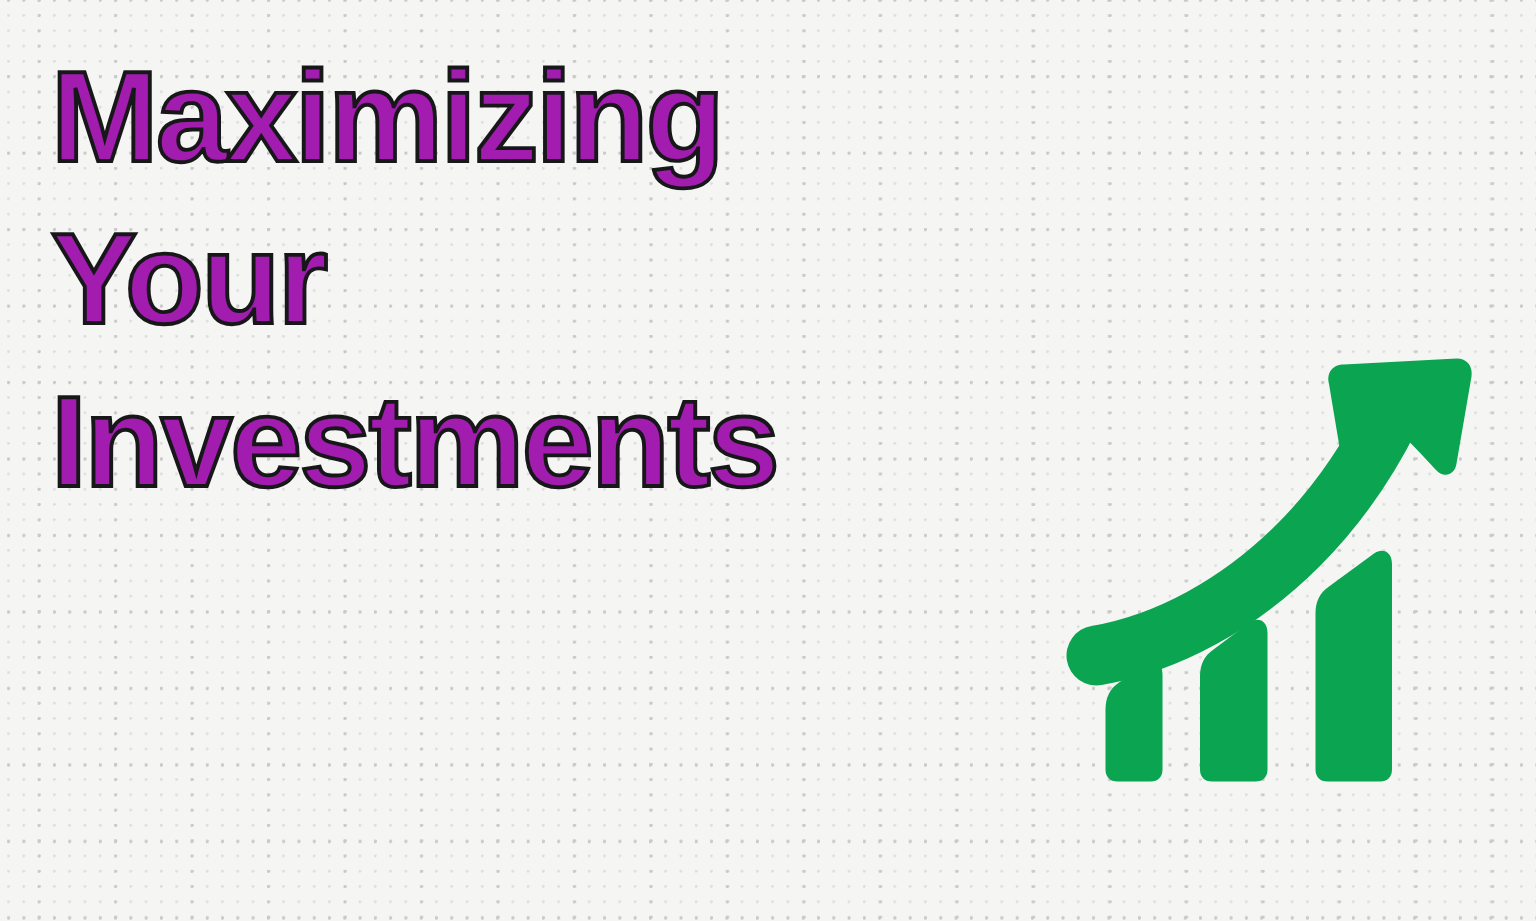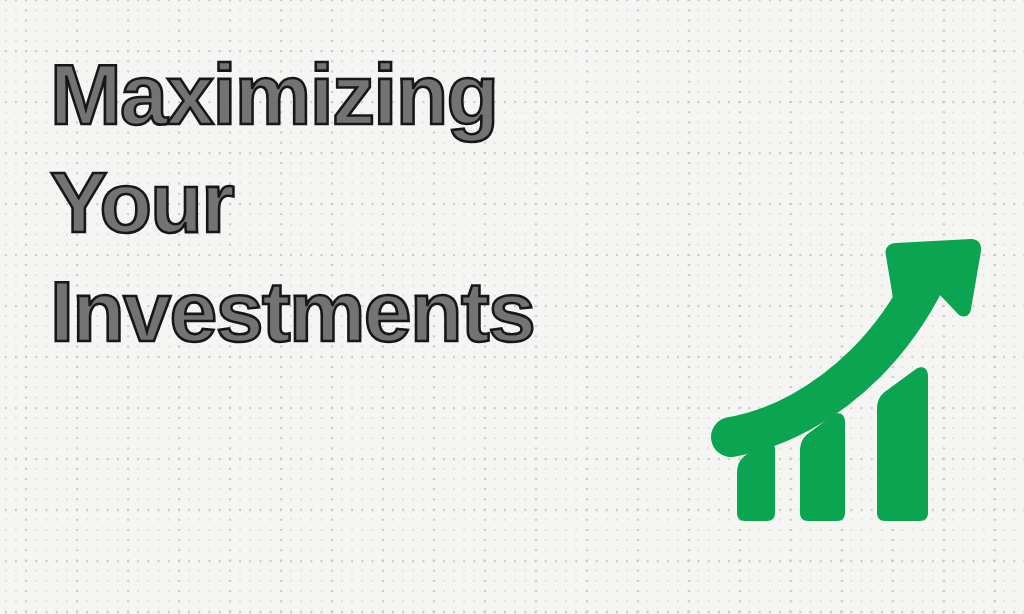--- a/index.html
+++ b/index.html
@@ -45,22 +45,22 @@
       25.2px 50.2px,
       25.2px 50.2px;
   }
 
   
   #headline {
     position: absolute;
     left: 34px;
     top: 24px;
     width: 700px;
-    margin: 16px;
-    color: #737373;
+    margin: 0;
+    color: #a21caf;
     font-family: "Liberation Sans", sans-serif;
     font-weight: 700;
     font-size: 86px;
     line-height: 1.26;
     letter-spacing: -1.6px;
     -webkit-text-stroke: 2.6px #17171a;
     white-space: pre-line;
   }
 
   

